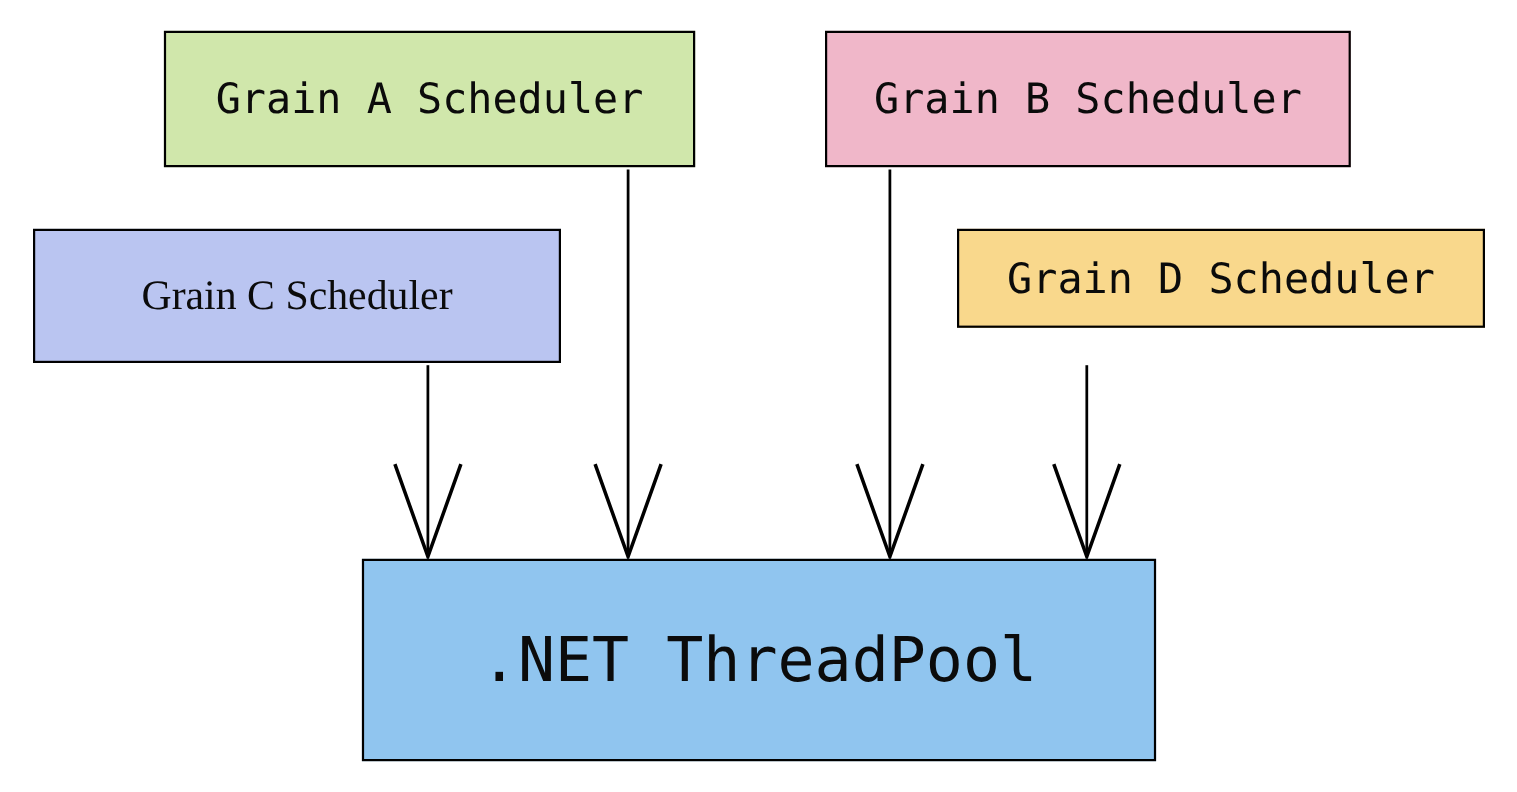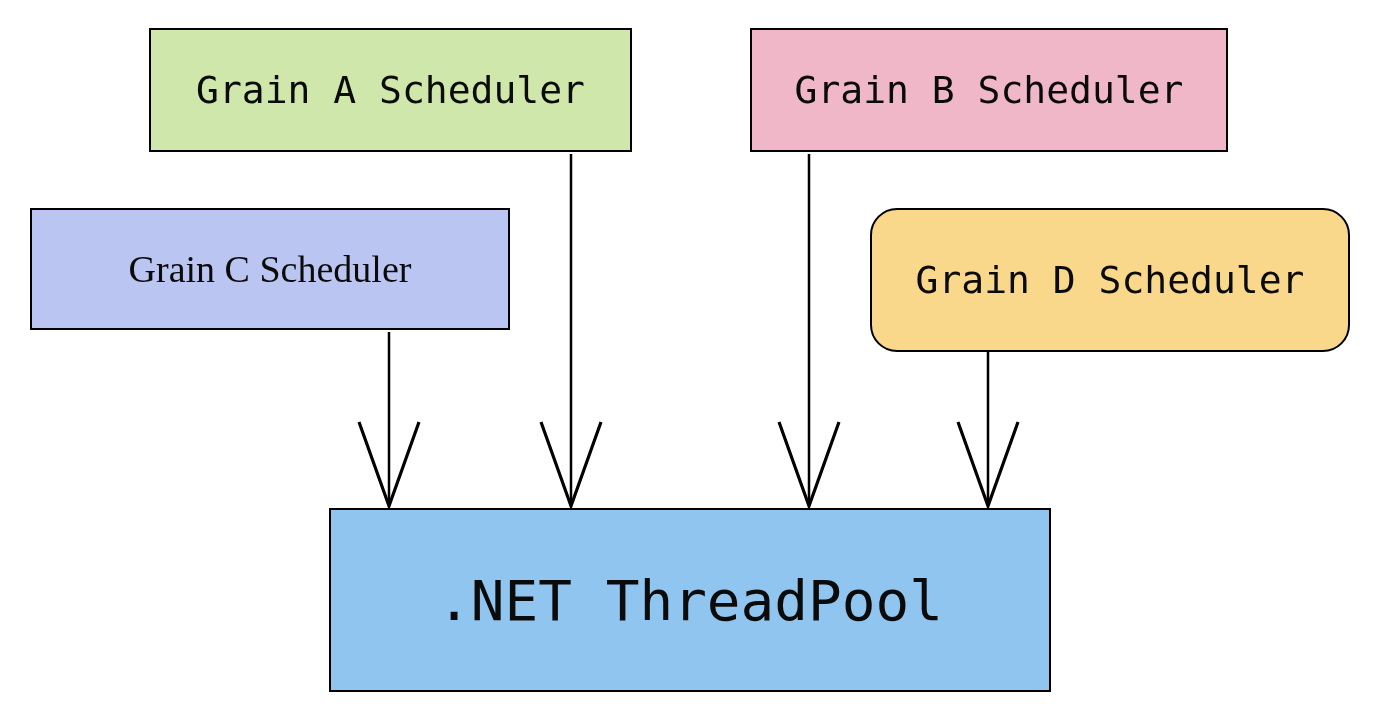--- a/index.html
+++ b/index.html
@@ -39,21 +39,21 @@
     color: #0b0b0b;
   }
   .node .label {
     font-size: 38px;
     letter-spacing: 0px;
     white-space: nowrap;
   }
   .node-a { left: 149px; top: 28px;  width: 483px; height: 124px; }
   .node-b { left: 750px; top: 28px;  width: 478px; height: 124px; }
   .node-c { left: 30px;  top: 208px; width: 480px; height: 122px; font-family: Liberation Serif, serif; }
-  .node-d { left: 870px; top: 208px; width: 480px; height: 144px; border-radius: 27px; }
+  .node-d { left: 870px; top: 208px; width: 480px; height: 90px; }
   .node-pool { left: 329px; top: 508px; width: 722px; height: 184px; }
   .node-pool .label { font-size: 56px; }
 </style>
 </head>
 <body>
 
 <div class="canvas">
 
   <svg class="arrows" viewBox="0 0 1379 720" xmlns="http://www.w3.org/2000/svg">
 

